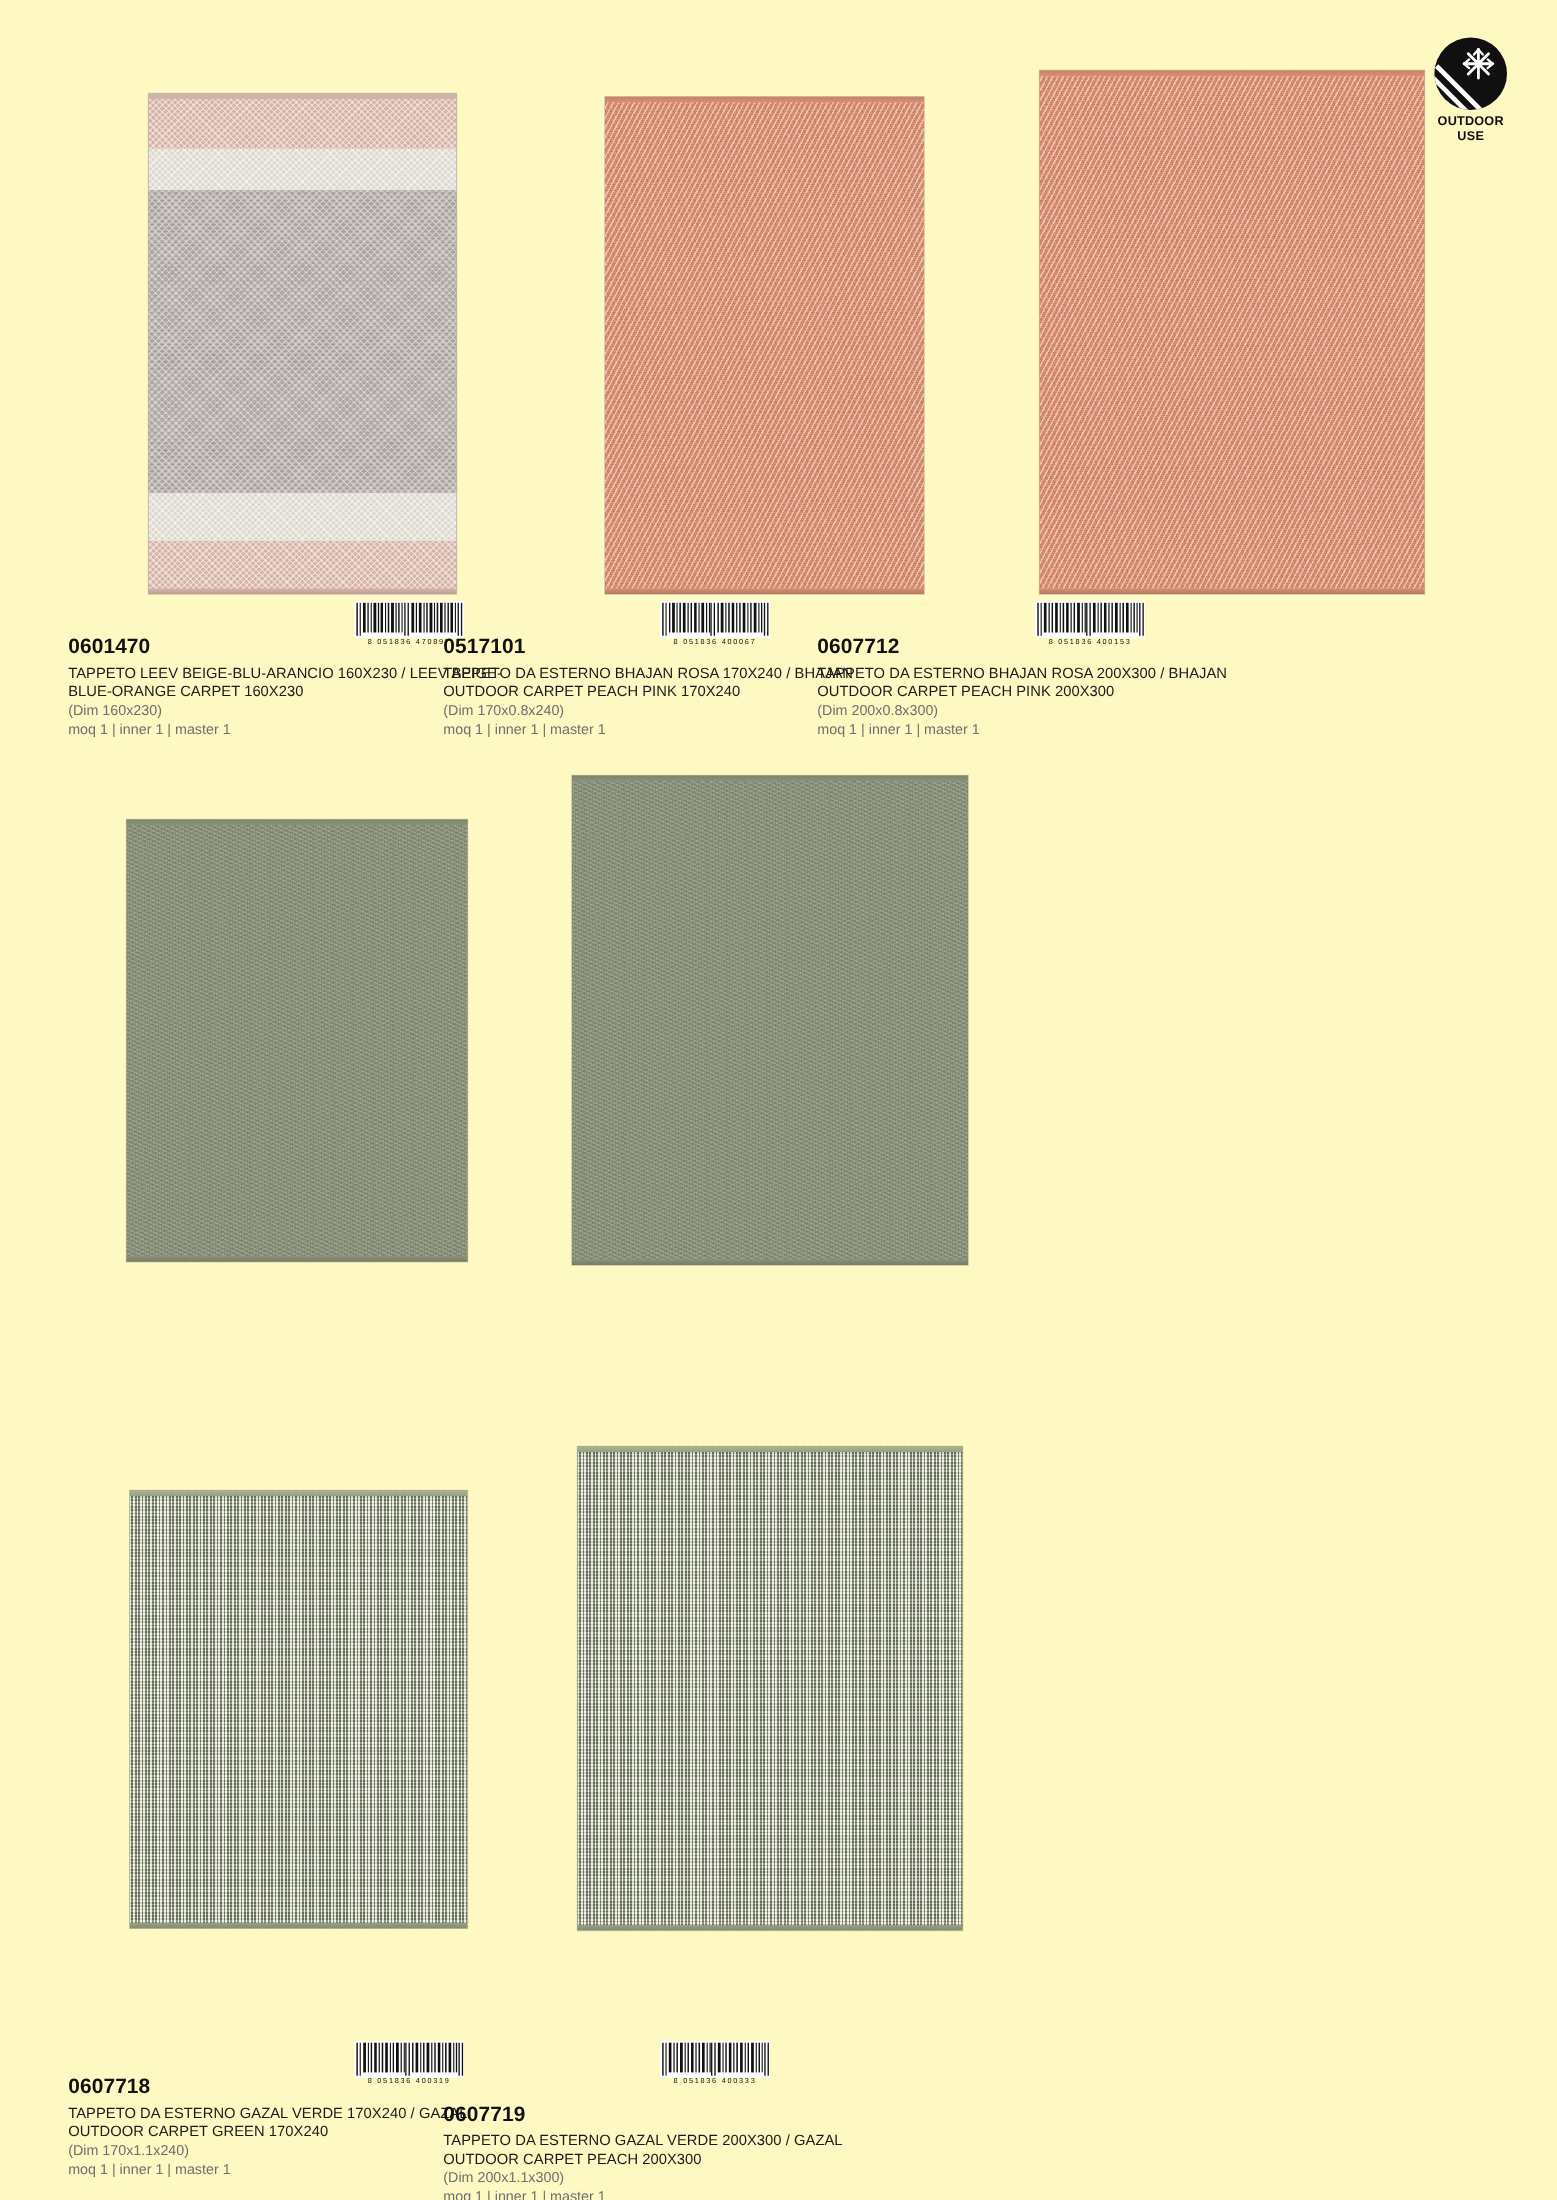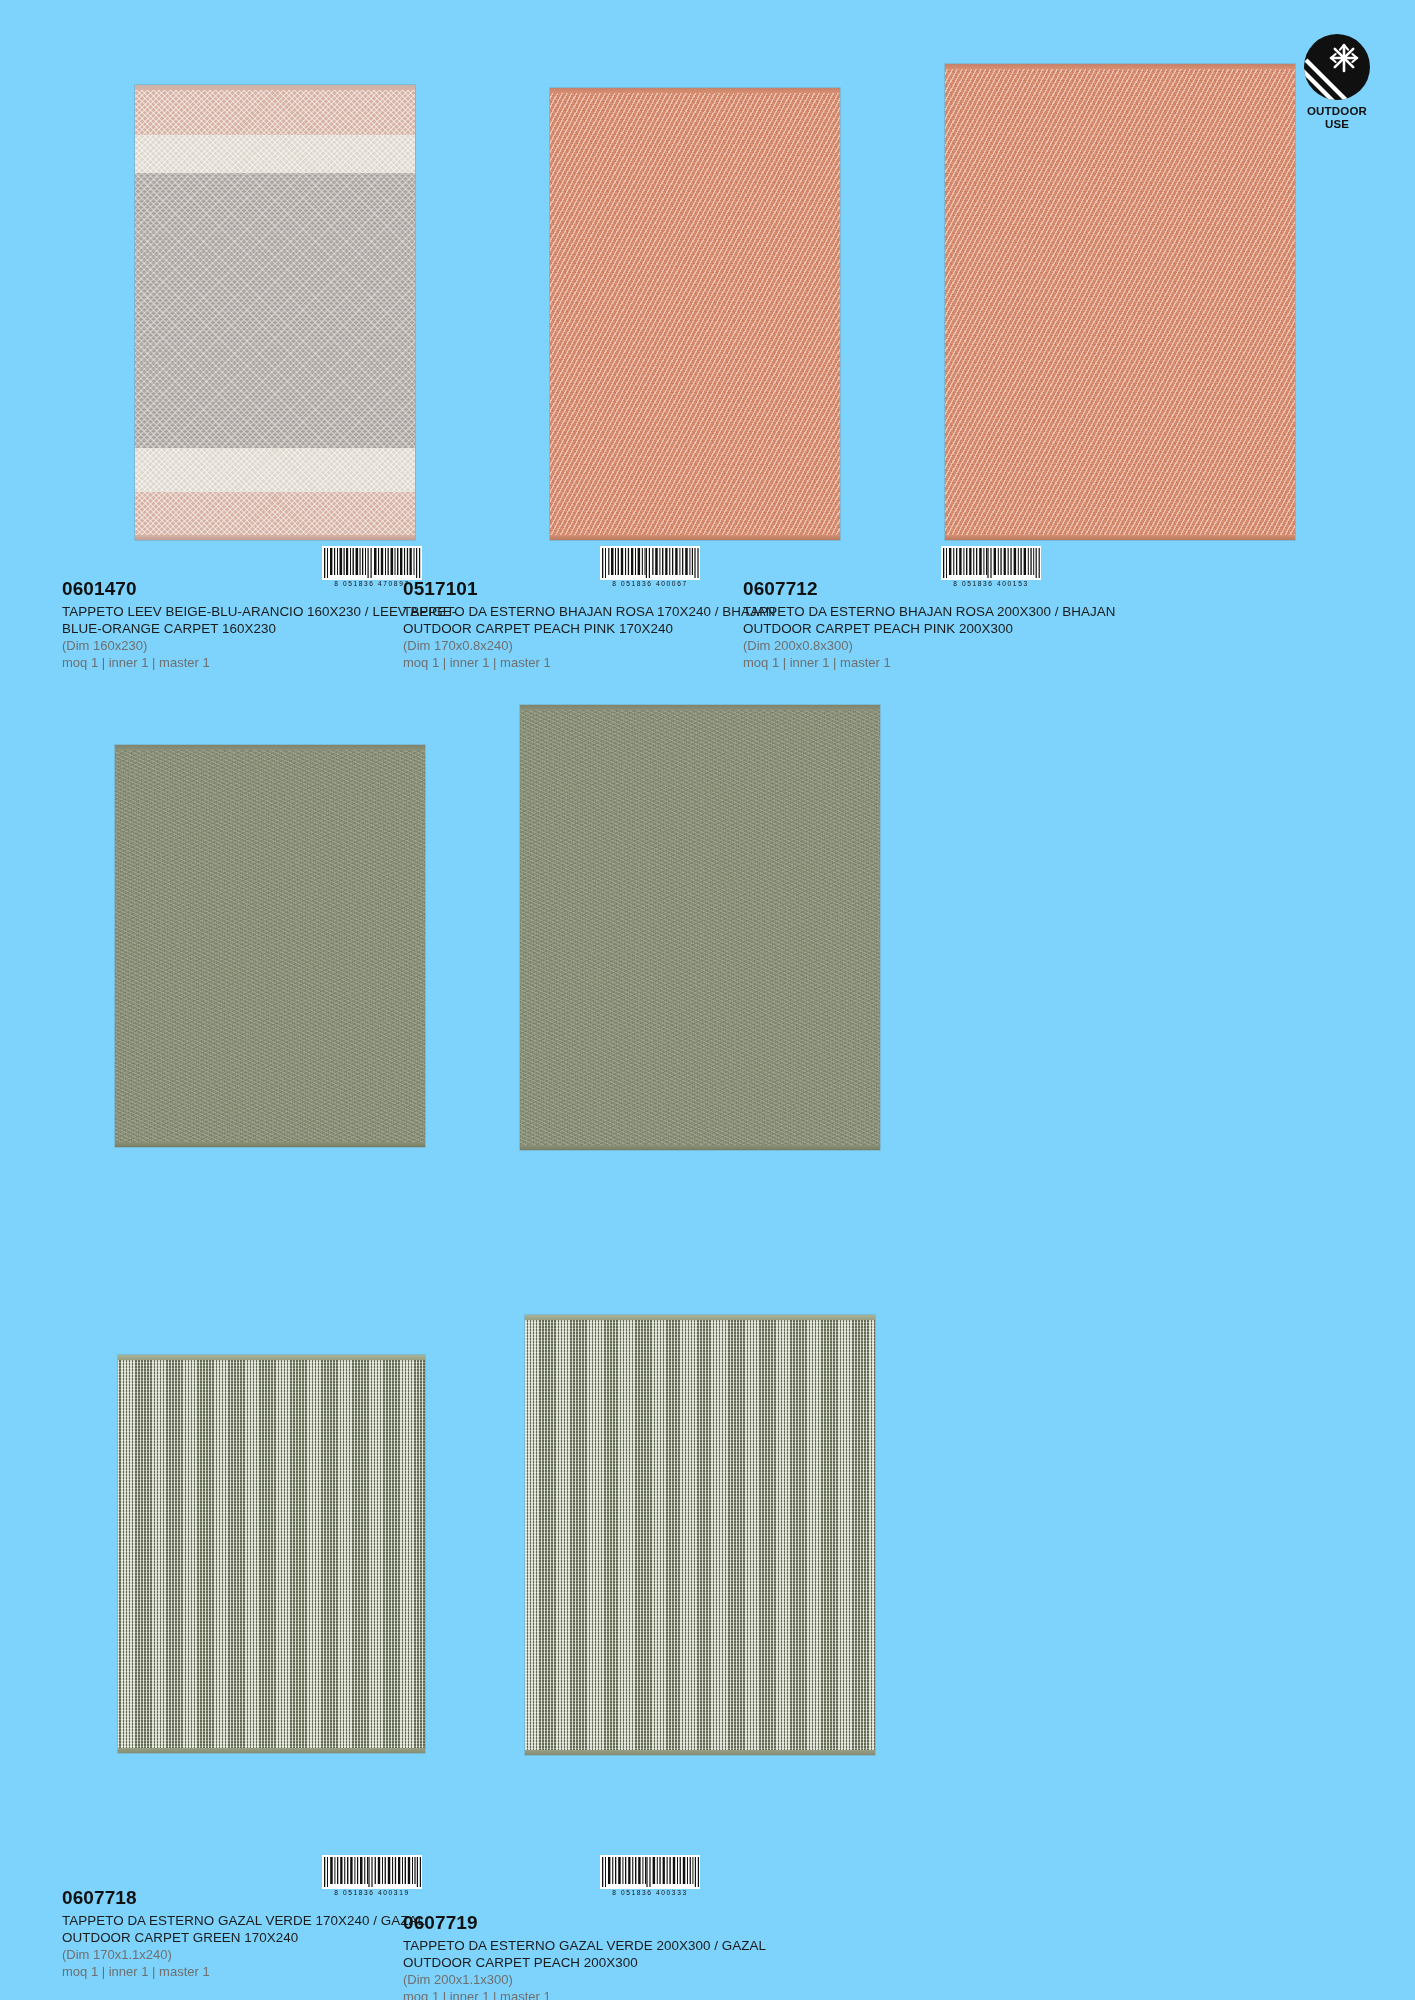--- a/index.html
+++ b/index.html
@@ -13,21 +13,21 @@
     position: relative;
     font-family: "Liberation Sans", sans-serif;
     color: #1a1a1a;
     overflow: hidden;
   }
 
   
   .page {
     position: absolute;
     inset: 0;
-    background: #7dd3fc;
+    background: #fef9c3;
   }
 
   
   .badge {
     position: absolute;
     top: 34px;
     right: 30px;
     width: 96px;
     display: flex;
     flex-direction: column;

